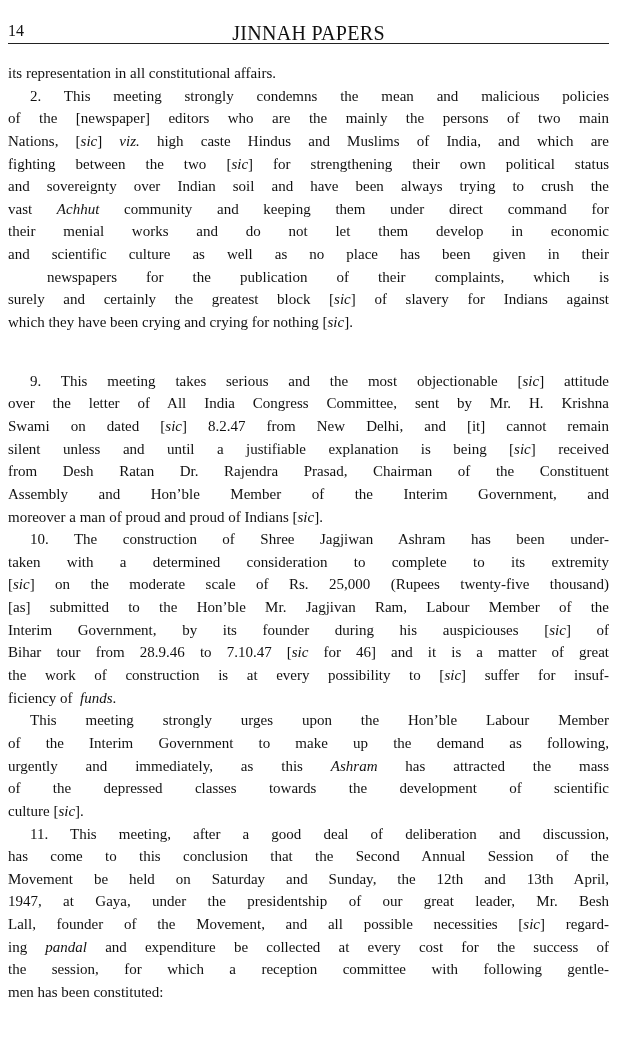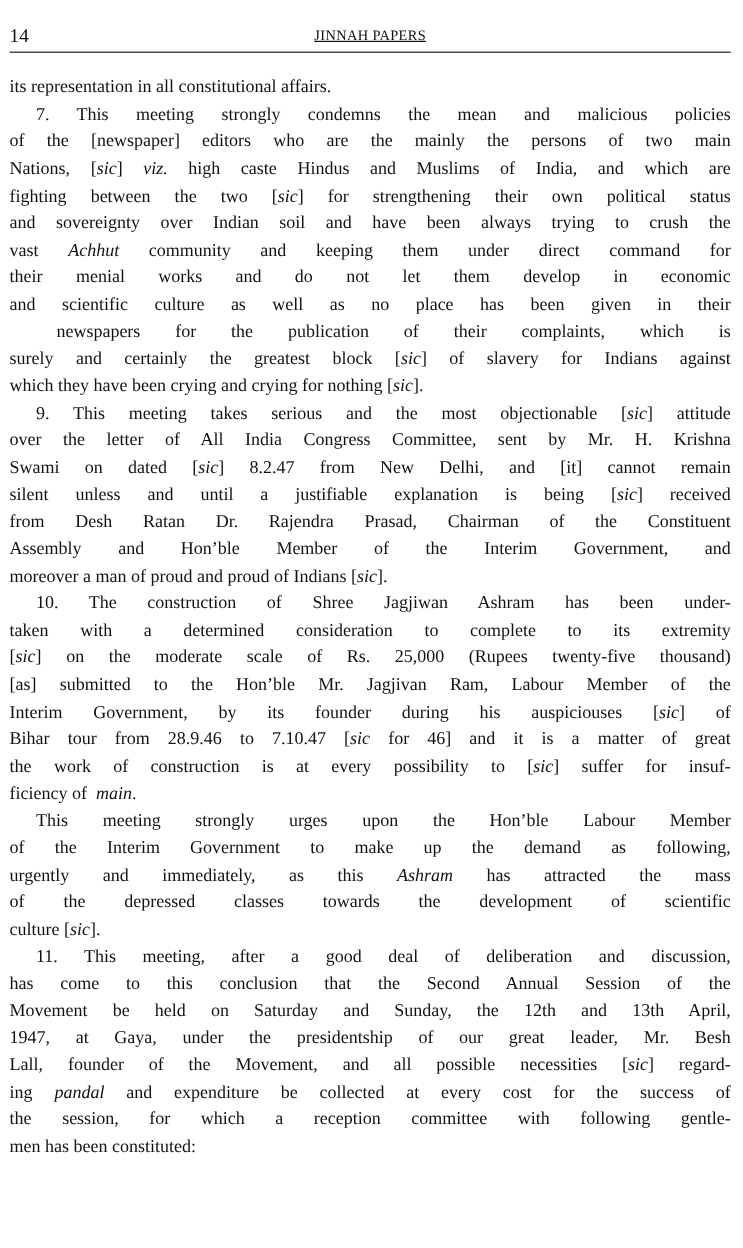--- a/index.html
+++ b/index.html
@@ -2,66 +2,66 @@
 <html><head>
 <meta charset="utf-8">
 <style>
   html, body { margin: 0; padding: 0; background: #ffffff; }
   body { width: 619px; height: 1040px; overflow: hidden; position: relative;
          font-family: "DejaVu Serif", "Liberation Serif", serif; color: #111; }
   .page { position: absolute; left: 0; top: 4px; width: 619px; height: 1040px; }
   .header { position: absolute; left: 8px; right: 10px; top: 10px; height: 30px; }
   .page-number { position: absolute; left: 0; top: 8px; font-family: "Liberation Serif", serif; font-size: 16px; }
   .running-title { position: absolute; left: 0; right: 0; top: 8px; text-align: center;
-                   font-family: "Liberation Serif", serif; font-size: 12px; letter-spacing: 0.3px; text-decoration: underline; }
+                   font-family: "Liberation Serif", serif; font-size: 20px; letter-spacing: 0.3px; }
   .rule { position: absolute; left: 8px; right: 10px; top: 39px; height: 0; border-top: 1.4px solid #222; }
   .body { position: absolute; left: 8px; width: 601px; top: 58px;
           font-family: "Liberation Serif", serif; font-size: 15px; line-height: 22.65px; }
   .line { display: block; text-align: justify; text-align-last: justify; white-space: nowrap; height: 22.65px; overflow: visible; }
   .line.last { text-align-last: left; }
   .line.indent { padding-left: 22px; }
   em { font-style: italic; }
 </style>
 </head>
 <body>
 
 <div class="page">
   <div class="header">
     <span class="page-number">14</span>
     <span class="running-title">JINNAH PAPERS</span>
   </div>
   <div class="rule"></div>
   <div class="body" id="body-text">
       <div class="line last" style="white-space: normal;">its representation in all constitutional affairs.</div>
-      <div class="line indent" style="white-space: normal;">7. This meeting strongly condemns the mean and malicious policies</div>
+      <div class="line indent" style="white-space: normal;">2. This meeting strongly condemns the mean and malicious policies</div>
       <div class="line" style="white-space: normal;">of the [newspaper] editors who are the mainly the persons of two main</div>
       <div class="line" style="white-space: normal;">Nations, [<em>sic</em>] <em>viz.</em> high caste Hindus and Muslims of India, and which are</div>
       <div class="line" style="white-space: normal;">fighting between the two [<em>sic</em>] for strengthening their own political status</div>
       <div class="line" style="white-space: normal;">and sovereignty over Indian soil and have been always trying to crush the</div>
       <div class="line" style="white-space: normal;">vast <em>Achhut</em> community and keeping them under direct command for</div>
       <div class="line" style="white-space: normal;">their menial works and do not let them develop in economic</div>
       <div class="line" style="white-space: normal;">and scientific culture as well as no place has been given in their</div>
       <div class="line" style="white-space: normal; margin-left: 39px;">newspapers for the publication of their complaints, which is</div>
       <div class="line" style="white-space: normal;">surely and certainly the greatest block [<em>sic</em>] of slavery for Indians against</div>
       <div class="line last" style="white-space: normal;">which they have been crying and crying for nothing [<em>sic</em>].</div>
-      <div class="line indent" style="white-space: normal;">9. This meeting takes serious and the most objectionable [<em>sic</em>] attitude</div>
+      <div class="line indent" style="white-space: normal; margin-top: 36px;">9. This meeting takes serious and the most objectionable [<em>sic</em>] attitude</div>
       <div class="line" style="white-space: normal;">over the letter of All India Congress Committee, sent by Mr. H. Krishna</div>
       <div class="line" style="white-space: normal;">Swami on dated [<em>sic</em>] 8.2.47 from New Delhi, and [it] cannot remain</div>
       <div class="line" style="white-space: normal;">silent unless and until a justifiable explanation is being [<em>sic</em>] received</div>
       <div class="line" style="white-space: normal;">from Desh Ratan Dr. Rajendra Prasad, Chairman of the Constituent</div>
       <div class="line" style="white-space: normal;">Assembly and Hon’ble Member of the Interim Government, and</div>
       <div class="line last" style="white-space: normal;">moreover a man of proud and proud of Indians [<em>sic</em>].</div>
       <div class="line indent" style="white-space: normal;">10. The construction of Shree Jagjiwan Ashram has been under-</div>
       <div class="line" style="white-space: normal;">taken with a determined consideration to complete to its extremity</div>
       <div class="line" style="white-space: normal;">[<em>sic</em>] on the moderate scale of Rs. 25,000 (Rupees twenty-five thousand)</div>
       <div class="line" style="white-space: normal;">[as] submitted to the Hon’ble Mr. Jagjivan Ram, Labour Member of the</div>
       <div class="line" style="white-space: normal;">Interim Government, by its founder during his auspiciouses [<em>sic</em>] of</div>
       <div class="line" style="white-space: normal;">Bihar tour from 28.9.46 to 7.10.47 [<em>sic</em> for 46] and it is a matter of great</div>
       <div class="line" style="white-space: normal;">the work of construction is at every possibility to [<em>sic</em>] suffer for insuf-</div>
-      <div class="line last" style="white-space: normal;">ficiency of &nbsp;<em>main</em>.</div>
+      <div class="line last" style="white-space: normal;">ficiency of &nbsp;<em>funds</em>.</div>
       <div class="line indent" style="white-space: normal;">This meeting strongly urges upon the Hon’ble Labour Member</div>
       <div class="line" style="white-space: normal;">of the Interim Government to make up the demand as following,</div>
       <div class="line" style="white-space: normal;">urgently and immediately, as this <em>Ashram</em> has attracted the mass</div>
       <div class="line" style="white-space: normal;">of the depressed classes towards the development of scientific</div>
       <div class="line last" style="white-space: normal;">culture [<em>sic</em>].</div>
       <div class="line indent" style="white-space: normal;">11. This meeting, after a good deal of deliberation and discussion,</div>
       <div class="line" style="white-space: normal;">has come to this conclusion that the Second Annual Session of the</div>
       <div class="line" style="white-space: normal;">Movement be held on Saturday and Sunday, the 12th and 13th April,</div>
       <div class="line" style="white-space: normal;">1947, at Gaya, under the presidentship of our great leader, Mr. Besh</div>
       <div class="line" style="white-space: normal;">Lall, founder of the Movement, and all possible necessities [<em>sic</em>] regard-</div>

